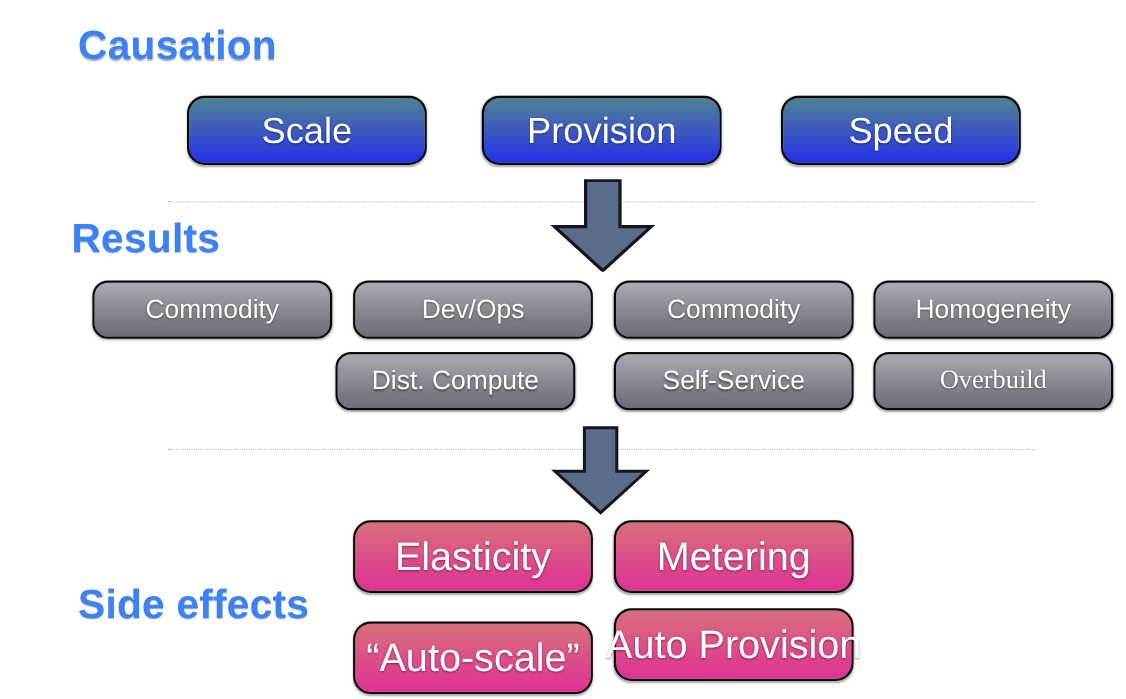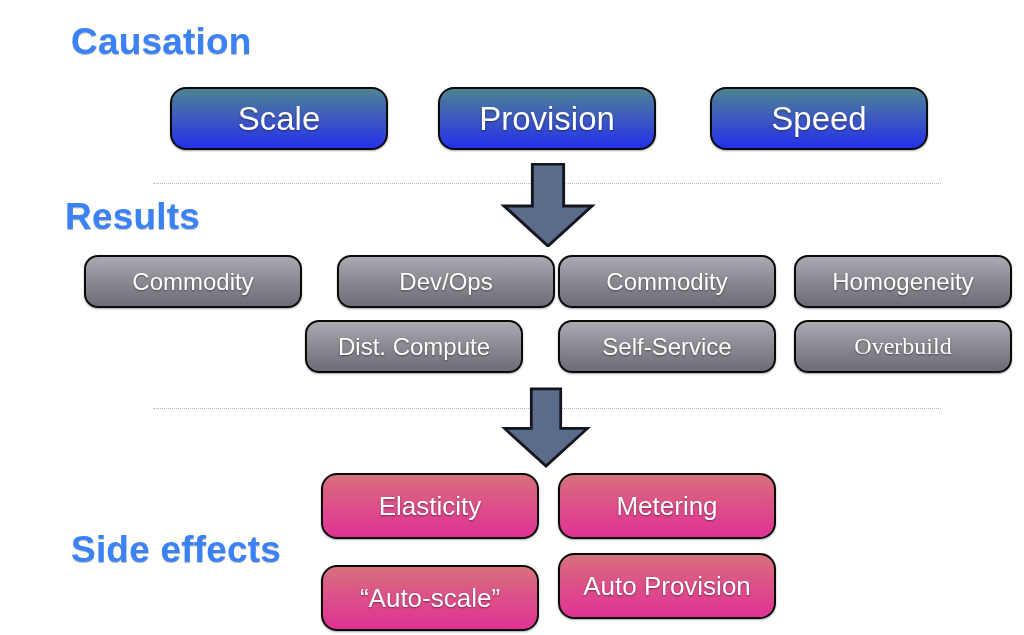--- a/index.html
+++ b/index.html
@@ -59,21 +59,21 @@
     height: 53px;
     font-size: 24px;
     border-radius: 14px;
     background: linear-gradient(180deg,
       var(--gray-gradient-top, #a9aab2) 0%,
       #86868f 55%,
       var(--gray-gradient-bottom, #6d6d77) 100%);
   }
   .box.pink {
     height: 66px;
-    font-size: 26px;
+    font-size: 36px;
     background: linear-gradient(180deg,
       var(--pink-gradient-top, #d7707b) 0%,
       #dd4e89 52%,
       var(--pink-gradient-bottom, #df3295) 100%);
   }
   .arrow {
     position: absolute;
     z-index: 3;
   }
   .arrow polygon {
@@ -96,21 +96,21 @@
 
   <div class="divider" style="top:183px;"></div>
 
   <svg class="arrow" style="left:498px; top:163px;" width="100" height="84" viewBox="0 0 100 86" aria-hidden="true">
     <polygon points="34,1 66,1 66,44 95,44 50,85 5,44 34,44"></polygon>
   </svg>
 
   <div class="heading" style="left:65px; top:196px;">Results</div>
 
   <div class="box gray" style="left:84px;  top:255px;">Commodity</div>
-  <div class="box gray" style="left:321px; top:255px;margin-left:16px;">Dev/Ops</div>
+  <div class="box gray" style="left:321px; top:255px;">Dev/Ops</div>
   <div class="box gray" style="left:558px; top:255px;">Commodity</div>
   <div class="box gray" style="left:794px; top:255px;">Homogeneity</div>
 
   <div class="box gray" style="left:305px; top:320px;text-align:center;">Dist. Compute</div>
   <div class="box gray" style="left:558px; top:320px;">Self-Service</div>
   <div class="box gray" style="left:794px; top:320px;font-family:Liberation Serif, serif;">Overbuild</div>
 
   <div class="divider" style="top:408px;"></div>
 
   <svg class="arrow" style="left:500px; top:384px;" width="92" height="87" viewBox="0 0 100 86" aria-hidden="true">

